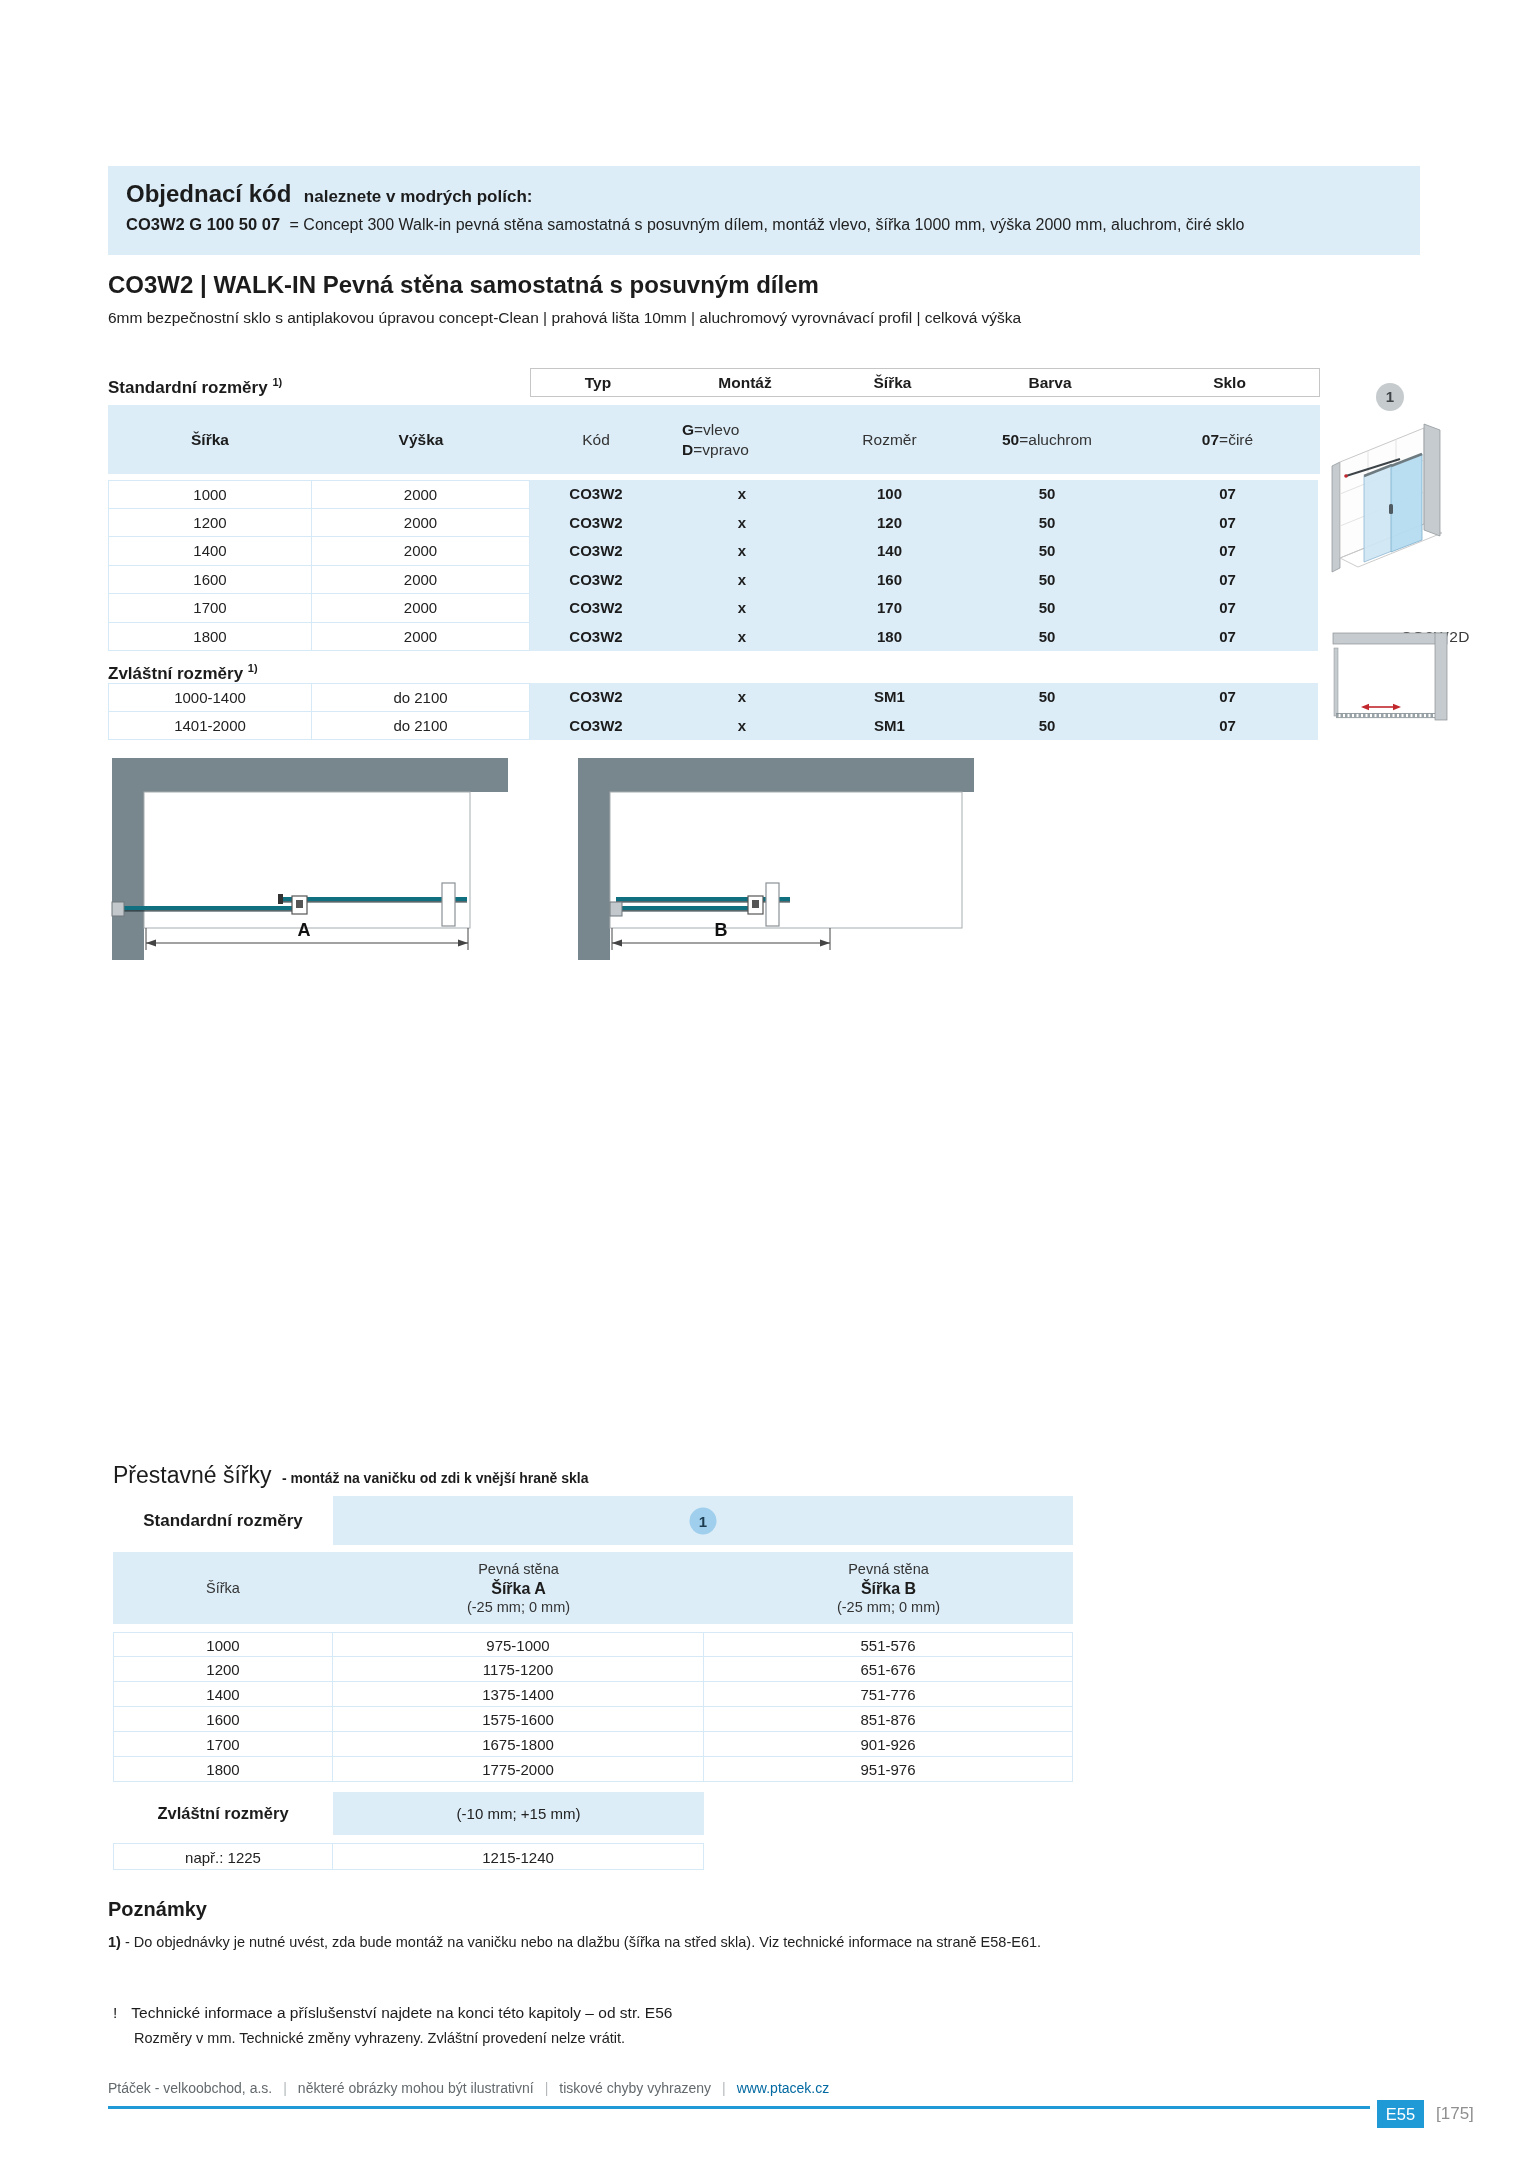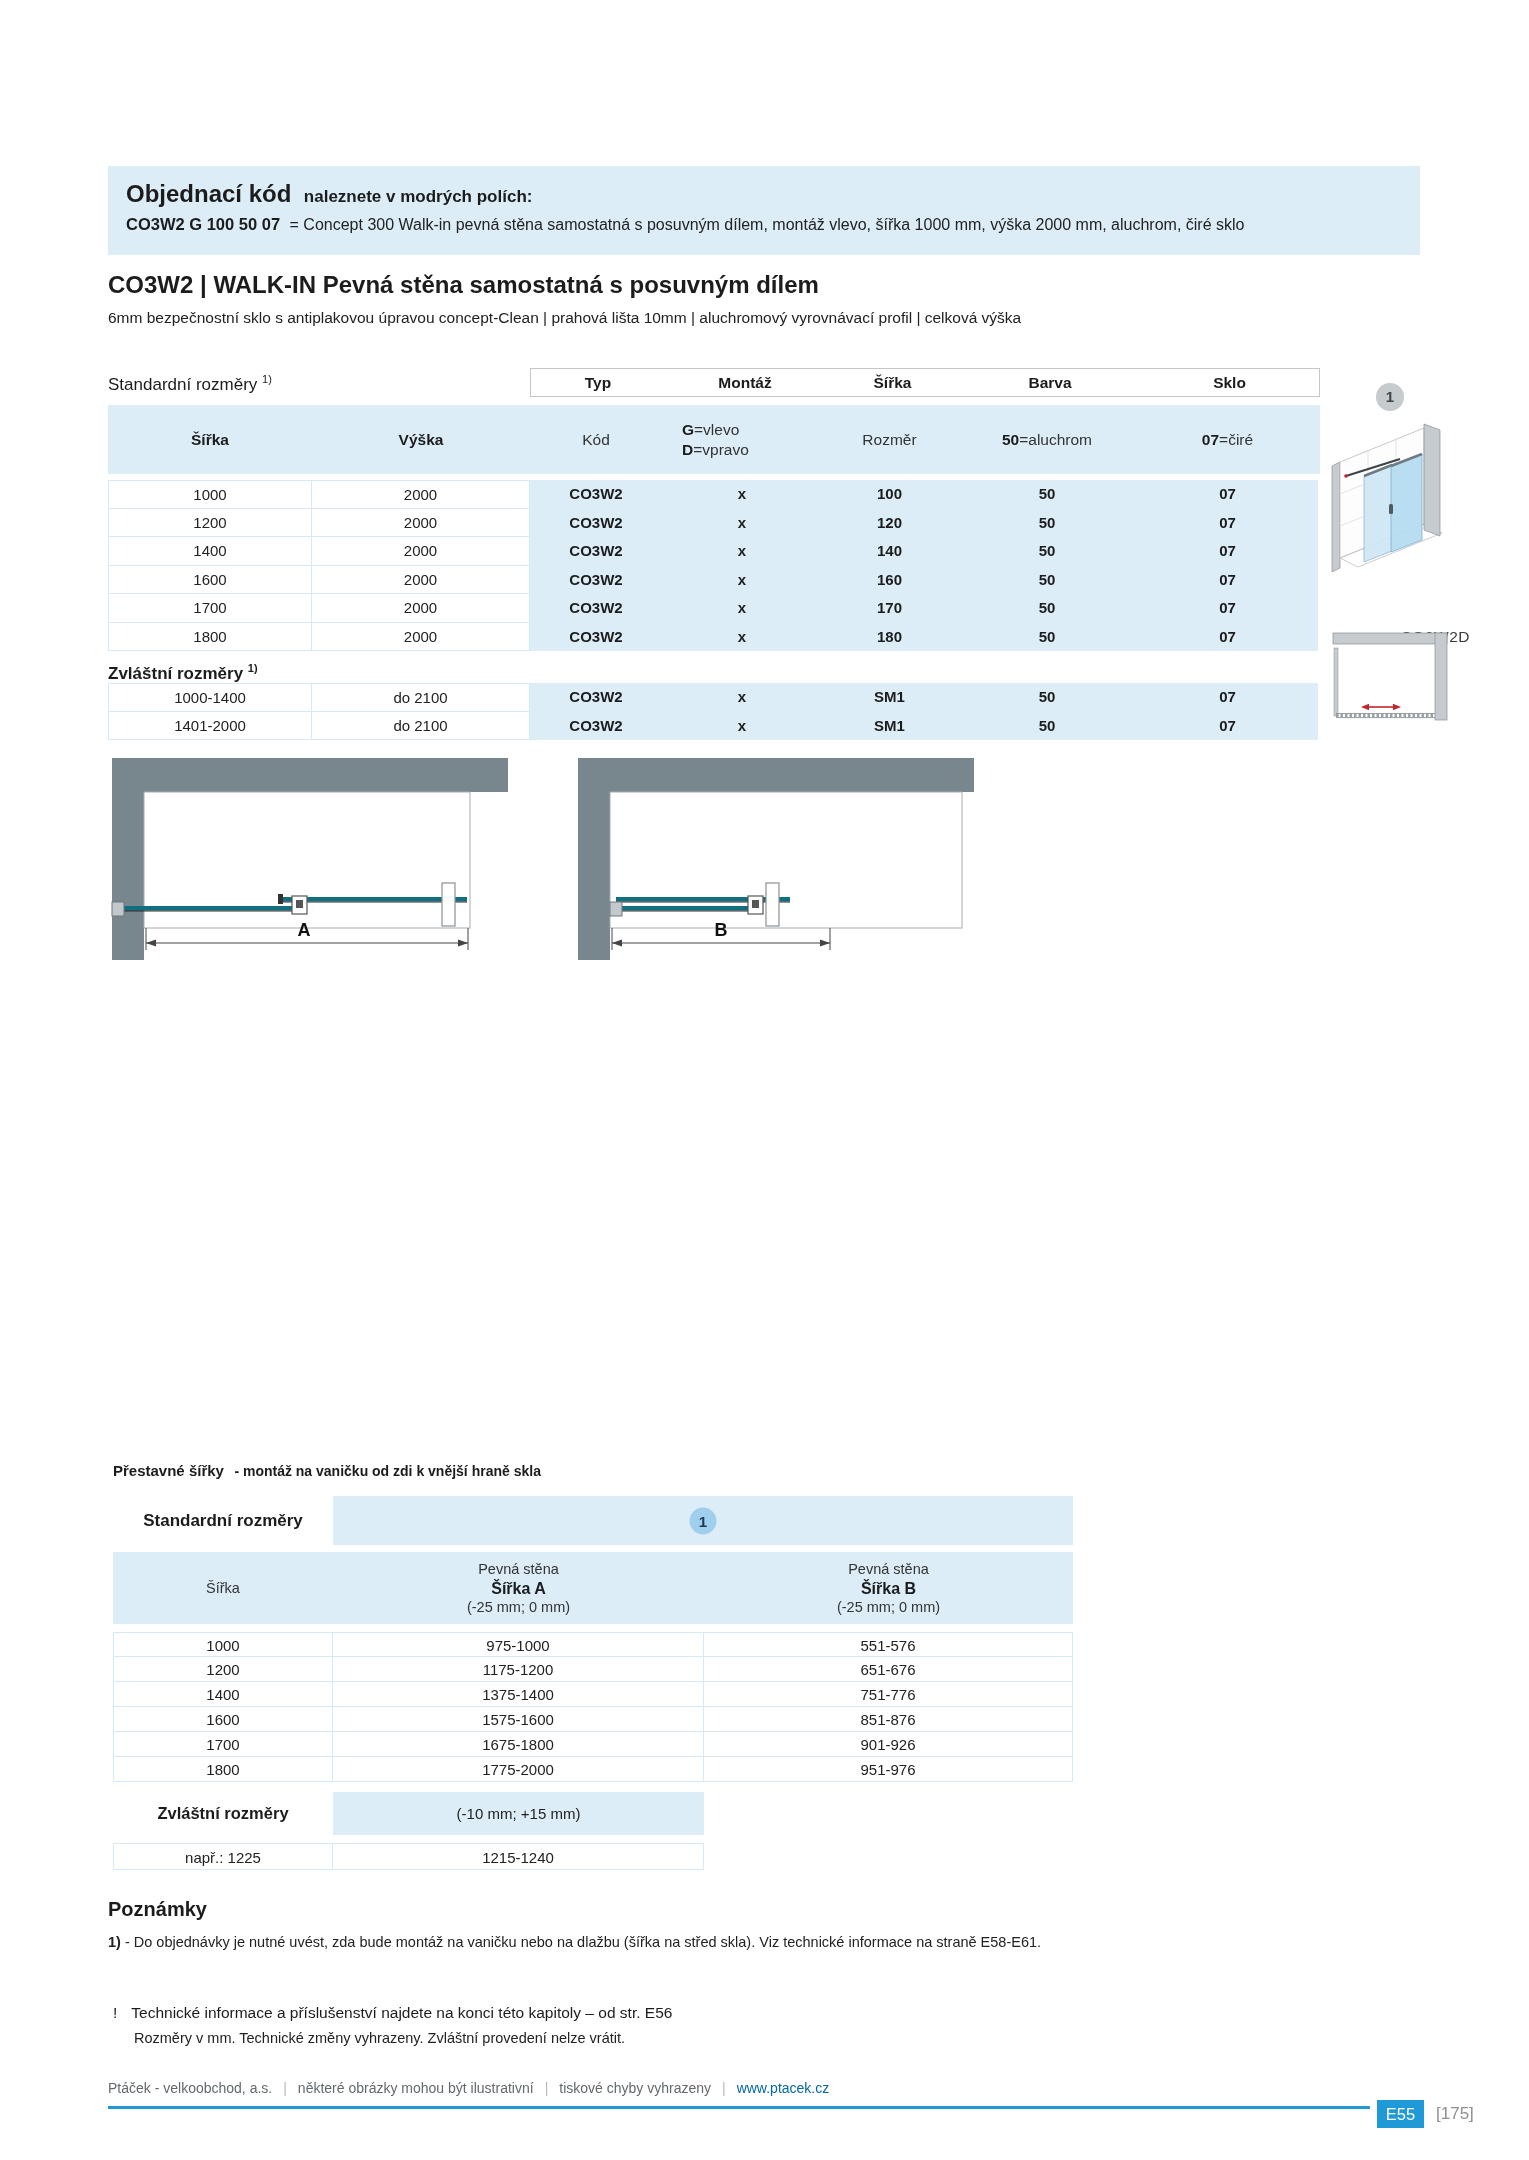--- a/index.html
+++ b/index.html
@@ -16,21 +16,21 @@
   .ib-sub   { font-size:17px; font-weight:bold; margin-left:8px; }
   .ib-line2 { margin-top:7px; font-size:16px; white-space:nowrap; }
   .ib-code  { font-weight:bold; font-size:16.5px; }
   .ib-desc  { margin-left:5px; color:#222; }
   
   .prod-title { position:absolute; left:108px; top:271px; font-size:24px; font-weight:bold; white-space:nowrap; }
   .prod-desc  { position:absolute; left:108px; top:307px; font-size:15.5px; line-height:21px; color:#222; }
   
   .size-table { position:absolute; left:108px; top:368px; width:1212px; }
   .st-headrow { position:absolute; left:0; top:0; width:1212px; height:29px; }
-  .sec-label  { position:absolute; left:0; top:0; font-size:17px; font-weight:normal; line-height:22px; white-space:nowrap; }
+  .sec-label  { position:absolute; left:0; top:0; font-size:17px; font-weight:bold; line-height:29px; white-space:nowrap; }
   .sec-label sup { font-size:11px; }
   .head-box { position:absolute; left:422px; top:0; width:790px; height:29px;
     border:1px solid #c6c6c6; background:#fff; display:flex; }
   .head-box .hcell { font-size:15.5px; font-weight:bold; text-align:center; line-height:27px; }
   .c1{width:204px}.c2{width:218px}.c3{width:132px}.c4{width:160px}.c5{width:135px}.c6{width:180px}.c7{width:181px}
   .hb3{width:134px}.hb4{width:160px}.hb5{width:135px}.hb6{width:180px}.hb7{width:179px}
   .st-subheader { position:absolute; left:0; top:37px; width:1212px; height:69px;
     background:#dcedf8; display:flex; align-items:center; font-size:15.5px; }
   .st-subheader .scell { text-align:center; }
   .sh-bold { font-weight:bold; font-size:15.5px; }
@@ -52,21 +52,21 @@
     background:#c6cbce; color:#3f4447; font-size:15px; font-weight:bold; text-align:center; line-height:28px; }
   .fig3d { position:absolute; left:1322px; top:412px; }
   .fig-code { position:absolute; left:1322px; top:584px; width:148px; text-align:right;
     font-size:15.5px; color:#3a3a3a; letter-spacing:0.5px;margin-top:44px; }
   .figplan { position:absolute; left:1328px; top:620px; }
   .drawA { position:absolute; left:108px; top:752px; }
   .drawB { position:absolute; left:576px; top:752px; }
   
   .widths { position:absolute; left:113px; top:1462px; width:960px; }
   .w-heading { position:absolute; left:0; top:0; white-space:nowrap; }
-  .w-h-big { font-size:15px; font-weight:bold; }
+  .w-h-big { font-size:23px; font-weight:normal; }
   .w-h-small { font-size:14px; font-weight:bold; margin-left:6px; }
   .w-standard { position:absolute; left:0; top:34px; width:960px; height:49px; }
   .w-std-label { position:absolute; left:0; top:0; width:220px; height:49px; font-size:17px; font-weight:bold;
     text-align:center; line-height:49px; }
   .w-std-bar { position:absolute; left:220px; top:0; width:740px; height:49px; background:#dcedf8; }
   .w-badge { position:absolute; left:50%; top:50%; transform:translate(-50%,-50%);
     width:27px; height:27px; border-radius:50%; background:#9fcfec; color:#1d3c50;
     font-size:15px; font-weight:bold; text-align:center; line-height:27px; }
   .w-colhead { position:absolute; left:0; top:90px; width:960px; height:72px; background:#dcedf8;
     display:flex; align-items:center; }

